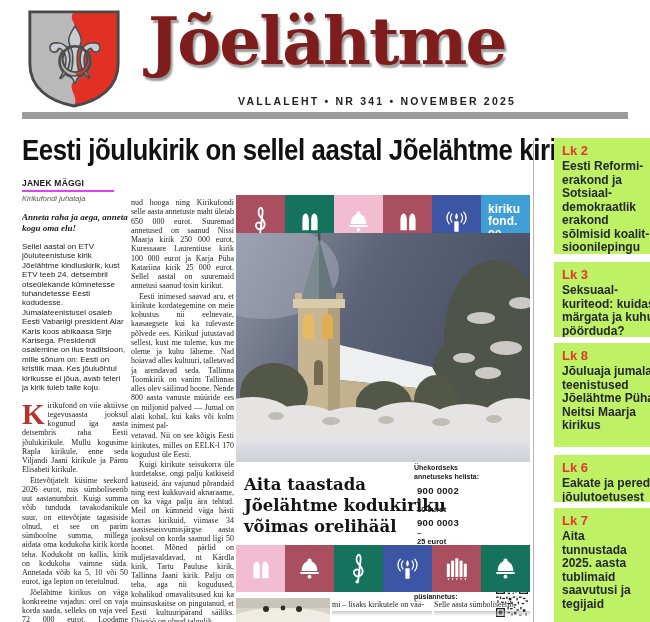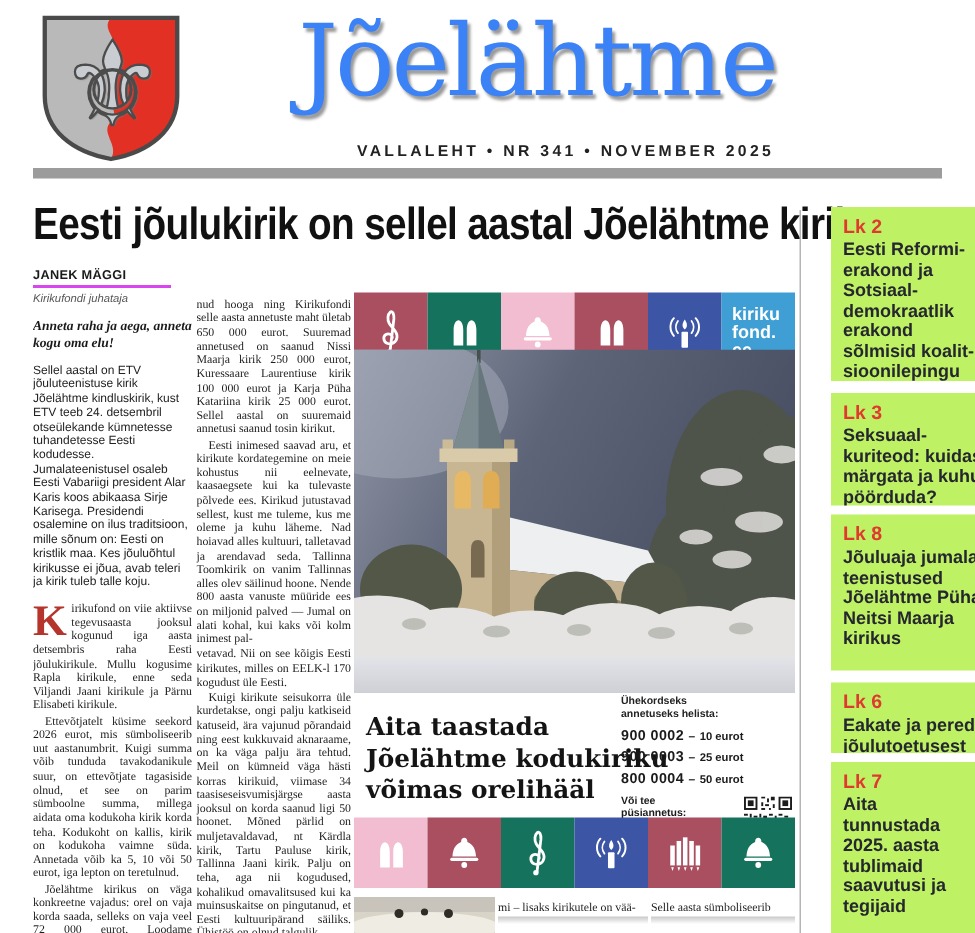--- a/index.html
+++ b/index.html
@@ -5,22 +5,22 @@
   html,body{margin:0;padding:0;background:#fff;}
   #page{position:relative;width:650px;height:622px;background:#fff;overflow:hidden;
         font-family:"Liberation Sans",sans-serif;color:#1a1a1a;}
 
   
   #coat{position:absolute;left:26px;top:8px;width:96px;height:100px;}
   #coat .fleur{position:absolute;left:14px;top:2px;width:68px;height:92px;
         font-size:78px;line-height:92px;text-align:center;color:#c9ccd1;
         -webkit-text-stroke:1.5px #4c4c4c;text-shadow:1px 1px 1px #777;}
   #masthead-title{position:absolute;left:148px;top:2px;width:420px;
-        font-family:"DejaVu Serif",serif;font-weight:normal;font-size:66px;
-        letter-spacing:-2px;color:#3b82f6;text-shadow:2px 3px 2px #9a9a9a;white-space:nowrap;text-align:center;}
+        font-family:"DejaVu Serif",serif;font-weight:bold;font-size:66px;
+        letter-spacing:-2px;color:#7f1d1d;text-shadow:2px 3px 2px #9a9a9a;white-space:nowrap;}
   #masthead-subtitle{position:absolute;left:238px;top:95px;font-size:10.5px;font-weight:bold;
         letter-spacing:2.2px;color:#222;white-space:nowrap;}
   #grey-bar{position:absolute;left:22px;top:112px;width:606px;height:7px;background:#9c9c9c;}
 
   
   #headline{position:absolute;left:22px;top:133px;width:610px;font-size:30px;font-weight:bold;
         letter-spacing:-0.5px;color:#111;transform:scaleX(0.86);transform-origin:left top;white-space:nowrap;}
 
   
   .col{position:absolute;top:178px;overflow:hidden;height:444px;}
@@ -47,21 +47,21 @@
   #tiles-bottom{top:367px;height:47px;}
   .tile{flex:1 1 0;display:flex;align-items:center;justify-content:center;overflow:hidden;}
   .logo-text{white-space:pre-line;color:#fff;font-weight:bold;font-size:12px;line-height:12px;
         text-align:left;width:100%;padding-left:7px;}
   #church-photo{position:absolute;left:0;top:55px;width:294px;height:229px;}
   #banner-zone{position:absolute;left:0;top:284px;width:294px;height:83px;background:#fff;}
   #banner-text{position:absolute;left:8px;top:12px;white-space:pre-line;
         font-family:"DejaVu Serif",serif;font-weight:bold;font-size:16.5px;line-height:21px;color:#141414;}
   #donation{position:absolute;left:178px;top:2px;width:114px;}
   #donation-heading{font-size:7px;font-weight:bold;line-height:8.5px;white-space:pre-line;color:#222;}
-  .donrow{margin-top:3.5px;display:flex;align-items:baseline;}
+  .donrow{margin-top:3.5px;display:flex;align-items:baseline;flex-direction:column;}
   .donrow .num{font-size:9.5px;font-weight:bold;letter-spacing:.3px;}
   .donrow .sep{font-size:8px;font-weight:bold;margin:0 3px;}
   .donrow .amt{font-size:7.5px;font-weight:bold;}
   #donation-footer{margin-top:6px;display:flex;align-items:flex-start;}
   #recurring-label{font-size:7px;font-weight:bold;line-height:8.5px;white-space:pre-line;flex:1;}
   #qr{width:32px;height:32px;margin-left:4px;}
   #bottom-strip{position:absolute;left:0;top:418px;width:294px;height:26px;overflow:hidden;}
   #bottom-photo{position:absolute;left:0;top:2px;width:94px;height:24px;}
   .bottom-col{position:absolute;top:4px;overflow:hidden;height:22px;}
   #bottom-col3{left:96px;width:100px;}

